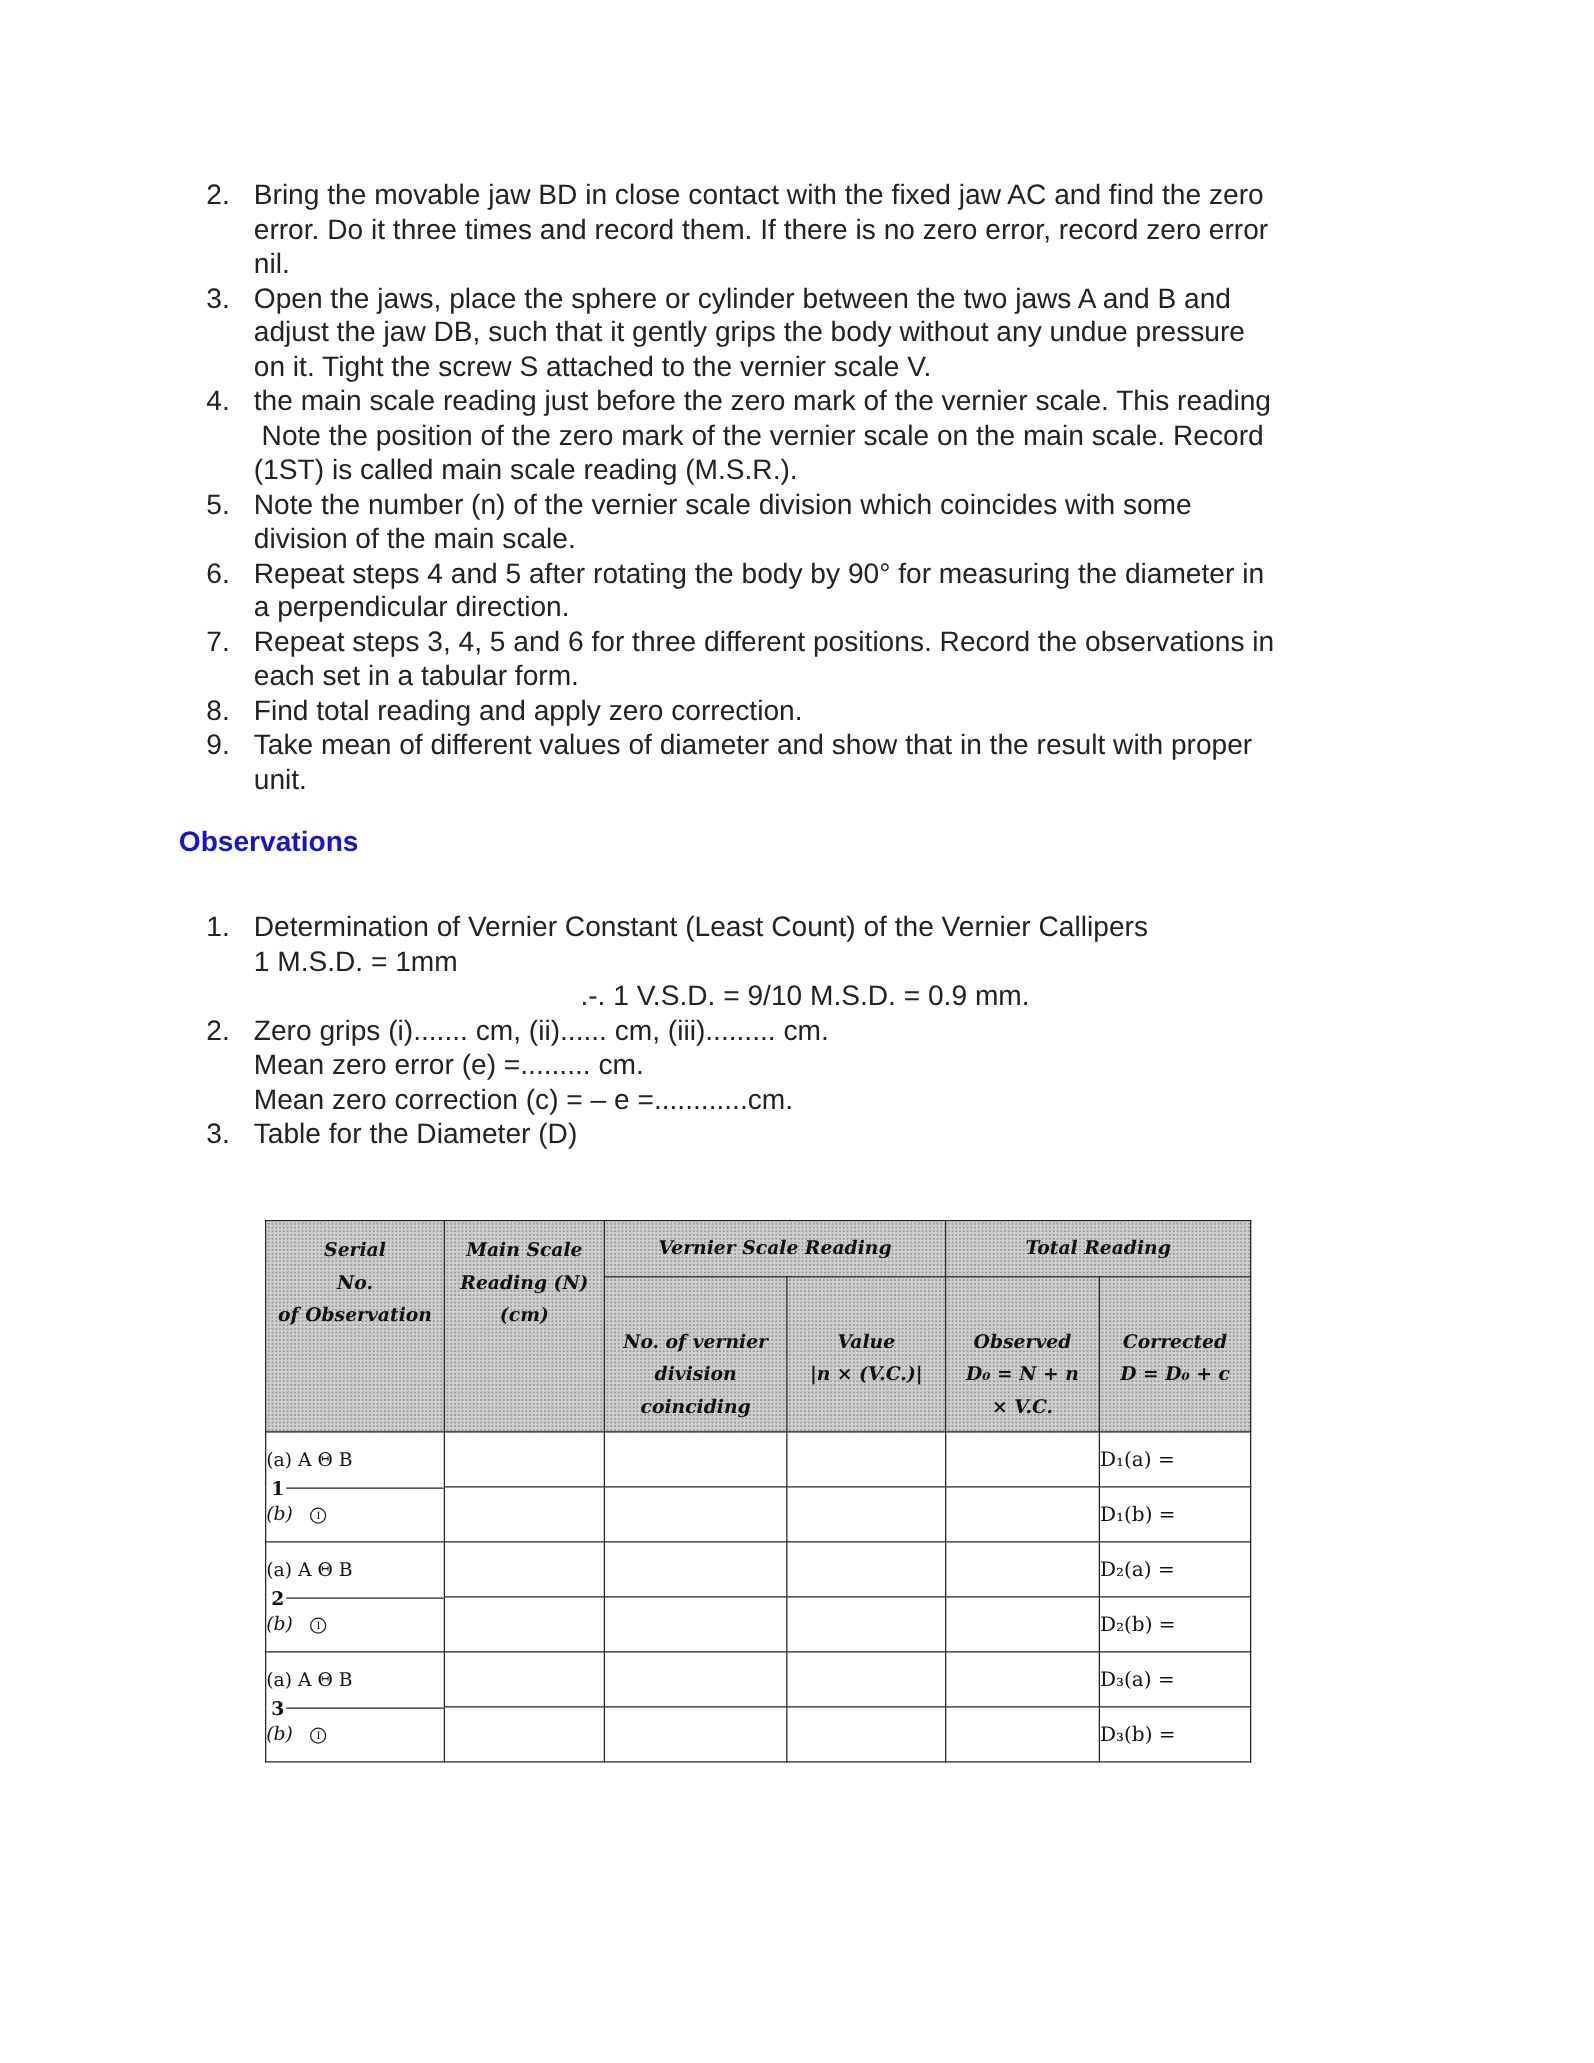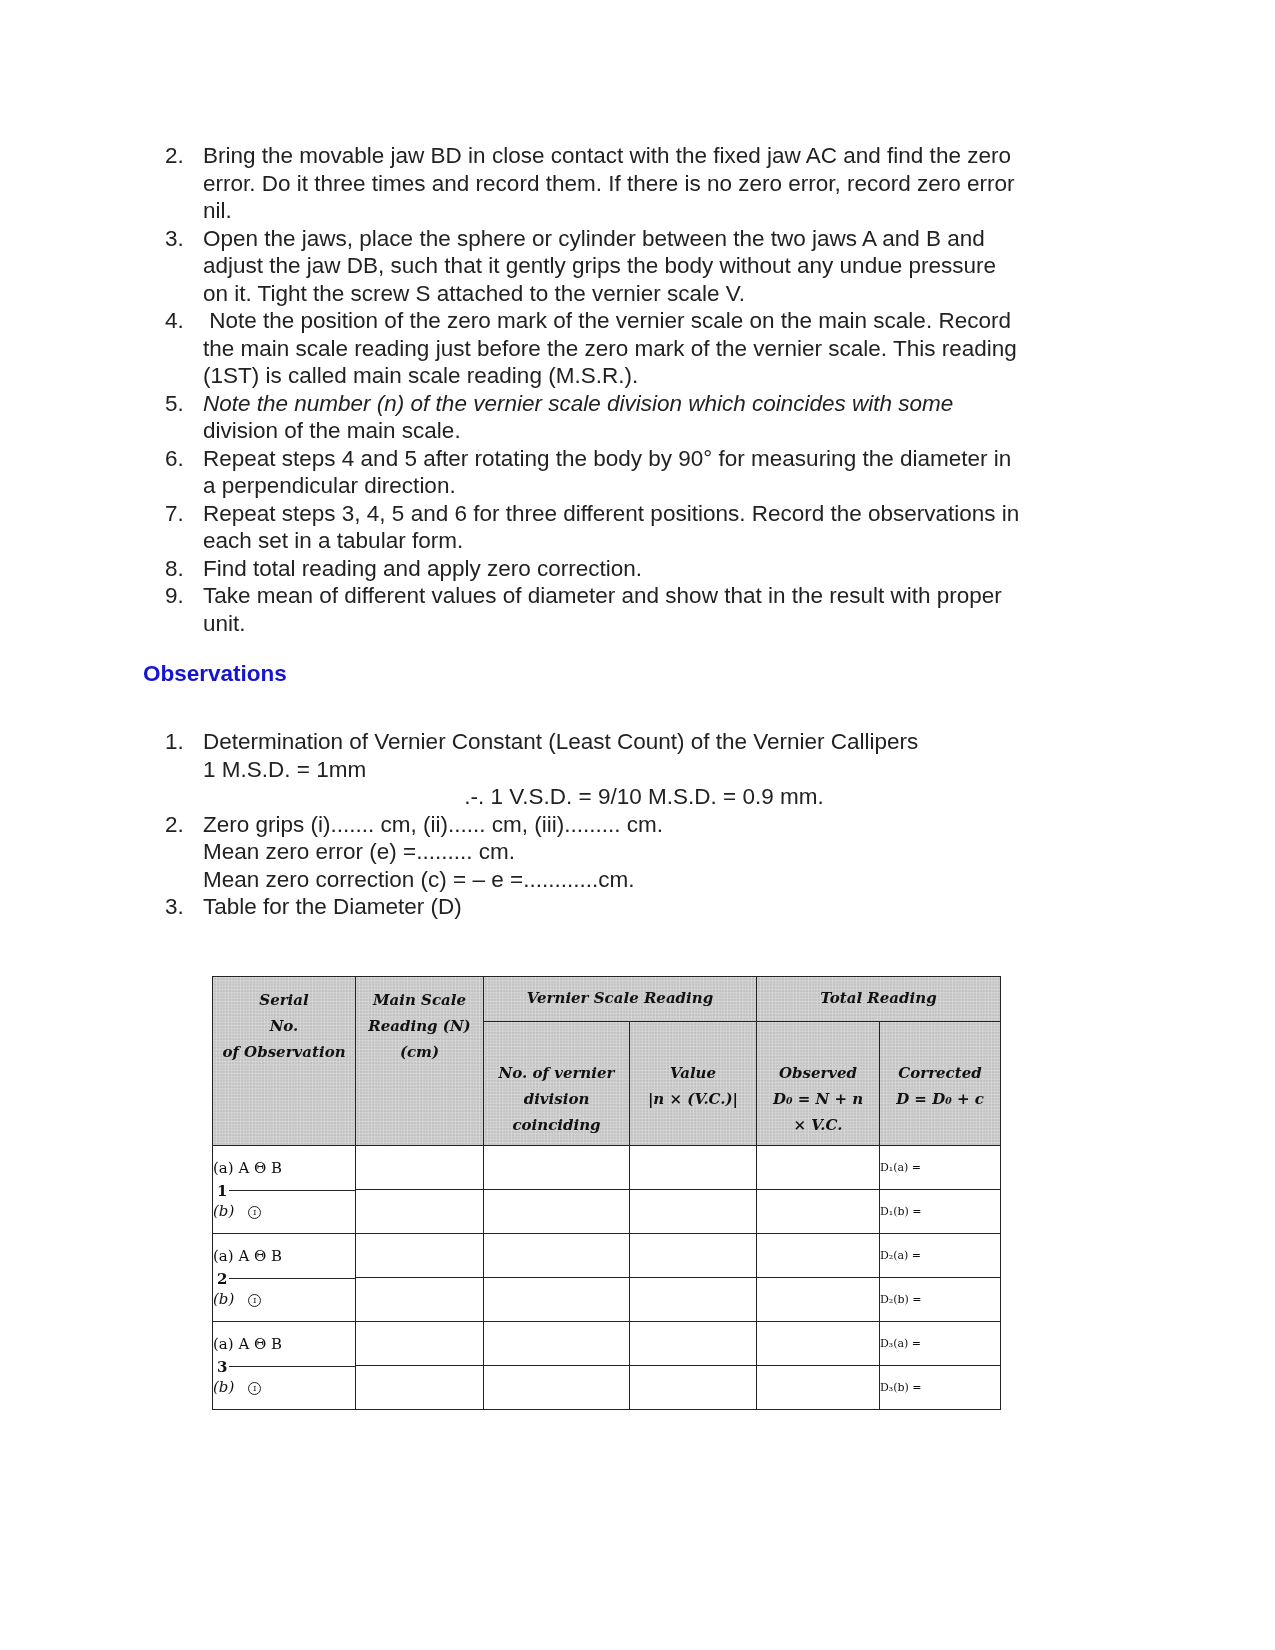--- a/index.html
+++ b/index.html
@@ -17,21 +17,21 @@
   table.diam { position: absolute; left: 212px; top: 976px; border-collapse: collapse;
                font-family: "DejaVu Serif", serif; font-size: 15px; color: #111; }
   table.diam td { border: 1.5px solid #222; padding: 0; vertical-align: top; margin-left: 48px; }
   .hdr { background: #cfcfcf;
          background-image: radial-gradient(#9a9a9a 0.6px, transparent 0.8px), radial-gradient(#e8e8e8 0.6px, transparent 0.8px);
          background-size: 3px 3px, 4px 4px; background-position: 0 0, 1px 2px;
          font-style: italic; font-weight: bold; text-align: center; }
   .hdr .t { display: block; line-height: 26px; }
   .body-cell { height: 43px; }
   .obs-label { font-size: 15px; padding-left: 16px; }
-  .corr { padding-left: 12px; font-size: 11px; }
+  .corr { padding-left: 12px; font-size: 16px; }
   .circ { display: inline-block; width: 11px; height: 11px; border: 1.3px solid #222; border-radius: 50%;
           font-size: 8px; line-height: 11px; text-align: center; margin-left: 14px; vertical-align: middle; }
   .idx { position: absolute; left: 4px; font-weight: bold; }
   .idxline { position: absolute; left: 16px; right: 0; border-top: 1.5px solid #222; }
 </style>
 </head>
 <body>
 
 <ol class="steps" id="steps">
     <li>
@@ -41,27 +41,27 @@
       <span class="line" style="display: block; white-space: pre;">nil.</span>
     </li>
     <li>
       <span class="num">3.</span>
       <span class="line" style="display: block; white-space: pre;">Open the jaws, place the sphere or cylinder between the two jaws A and B and</span>
       <span class="line" style="display: block; white-space: pre;">adjust the jaw DB, such that it gently grips the body without any undue pressure</span>
       <span class="line" style="display: block; white-space: pre;">on it. Tight the screw S attached to the vernier scale V.</span>
     </li>
     <li>
       <span class="num">4.</span>
+      <span class="line" style="display: block; white-space: pre;">the main scale reading just before the zero mark of the vernier scale. This reading</span>
       <span class="line" style="display: block; white-space: pre;"> Note the position of the zero mark of the vernier scale on the main scale. Record</span>
-      <span class="line" style="display: block; white-space: pre;">the main scale reading just before the zero mark of the vernier scale. This reading</span>
       <span class="line" style="display: block; white-space: pre;">(1ST) is called main scale reading (M.S.R.).</span>
     </li>
     <li>
       <span class="num">5.</span>
-      <span class="line" style="display: block; white-space: pre; font-style: italic;">Note the number (n) of the vernier scale division which coincides with some</span>
+      <span class="line" style="display: block; white-space: pre;">Note the number (n) of the vernier scale division which coincides with some</span>
       <span class="line" style="display: block; white-space: pre;">division of the main scale.</span>
     </li>
     <li>
       <span class="num">6.</span>
       <span class="line" style="display: block; white-space: pre;">Repeat steps 4 and 5 after rotating the body by 90° for measuring the diameter in</span>
       <span class="line" style="display: block; white-space: pre;">a perpendicular direction.</span>
     </li>
     <li>
       <span class="num">7.</span>
       <span class="line" style="display: block; white-space: pre;">Repeat steps 3, 4, 5 and 6 for three different positions. Record the observations in</span>

